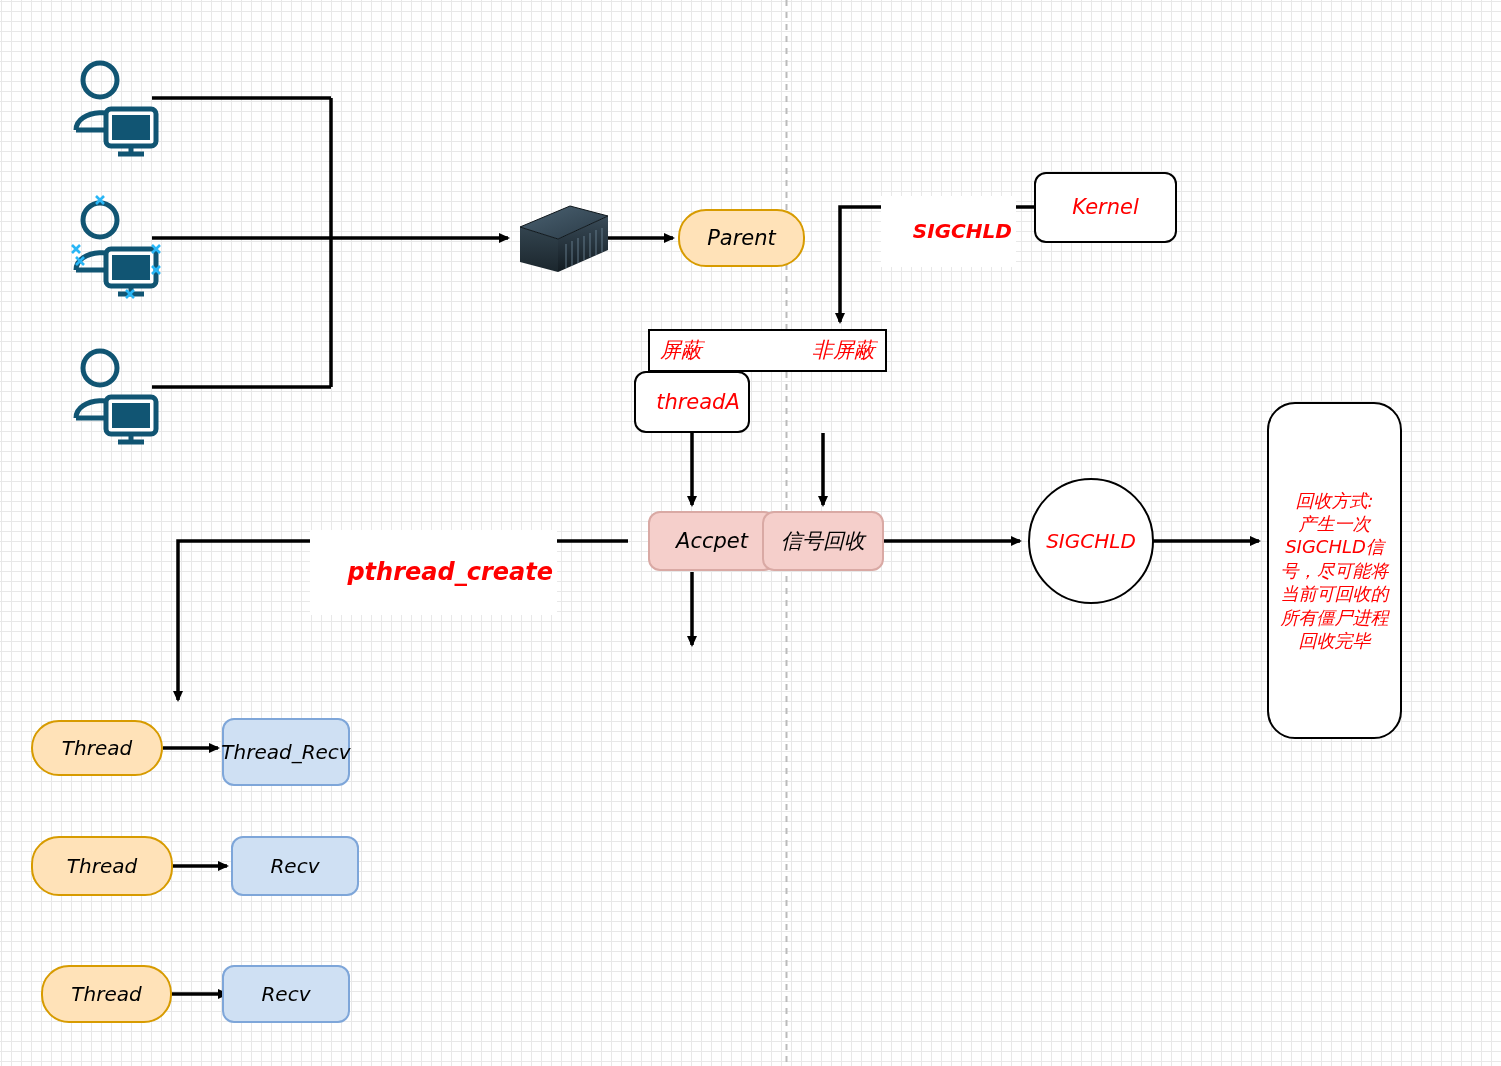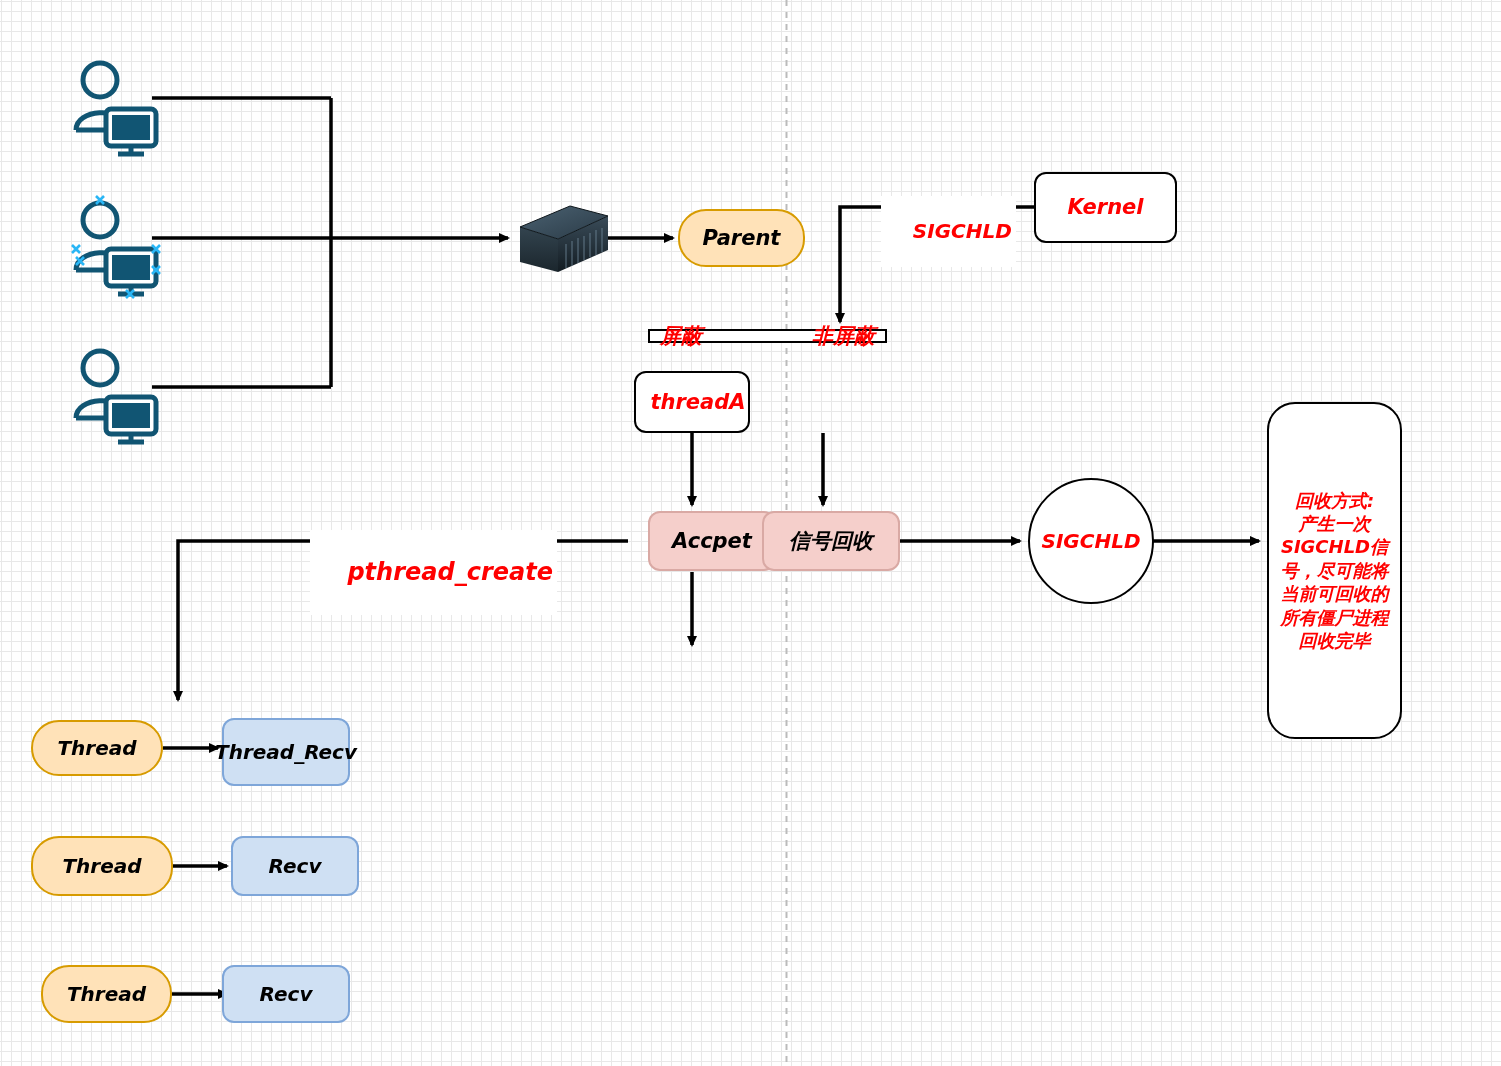--- a/index.html
+++ b/index.html
@@ -26,21 +26,21 @@
     position: absolute;
     box-sizing: border-box;
     display: flex;
     align-items: center;
     justify-content: center;
     text-align: center;
     border-radius: 28px;
   }
   .lbl {
     font-style: italic;
-    font-weight: bold;
+    font-weight: normal;
     line-height: 1.15;
     white-space: pre-line;
   }
 
   
   .box-orange {
     background: #ffe2b8;
     border: 2px solid #d79b00;
   }
   .box-blue {
@@ -206,35 +206,35 @@
   </div>
 
   <div class="node box-white-round" style="left:1034px; top:172px; width:143px; height:71px;">
     <span class="lbl txt-red" style="font-size:21px;">Kernel</span>
   </div>
 
   <div class="free-label" style="left:881px; top:196px; font-size:20px; background:#ffffff; padding:0 4px;">
     <span>SIGCHLD</span>
   </div>
 
-  <div class="bar-split" style="left:648px; top:329px; width:239px; height:14px;text-align:center;">
+  <div class="bar-split" style="left:648px; top:329px; width:239px; height:43px;text-align:center;">
     <span class="lbl txt-red" style="font-size:21px;">屏蔽</span>
     <span class="lbl txt-red" style="font-size:21px;">非屏蔽</span>
   </div>
 
   <div class="node box-white-round" style="left:634px; top:371px; width:116px; height:62px;padding-left:12px;">
     <span class="lbl txt-red" style="font-size:21px;">threadA</span>
   </div>
 
 
   <div class="node box-pink" style="left:648px; top:511px; width:128px; height:60px;">
     <span class="lbl txt-black" style="font-size:21px;">Accpet</span>
   </div>
 
-  <div class="node box-pink" style="left:762px; top:511px; width:138px; height:60px;">
+  <div class="node box-pink" style="left:762px; top:511px; width:122px; height:60px;">
     <span class="lbl txt-black" style="font-size:21px;">信号回收</span>
   </div>
 
   <div class="node circle" style="left:1028px; top:478px; width:126px; height:126px;">
     <span class="lbl txt-red" style="font-size:20px;">SIGCHLD</span>
   </div>
 
   <div class="node box-white-sq" style="left:1267px; top:402px; width:135px; height:337px;">
     <span class="lbl txt-red" style="font-size:18px; line-height:1.3;">回收方式:
 产生一次

